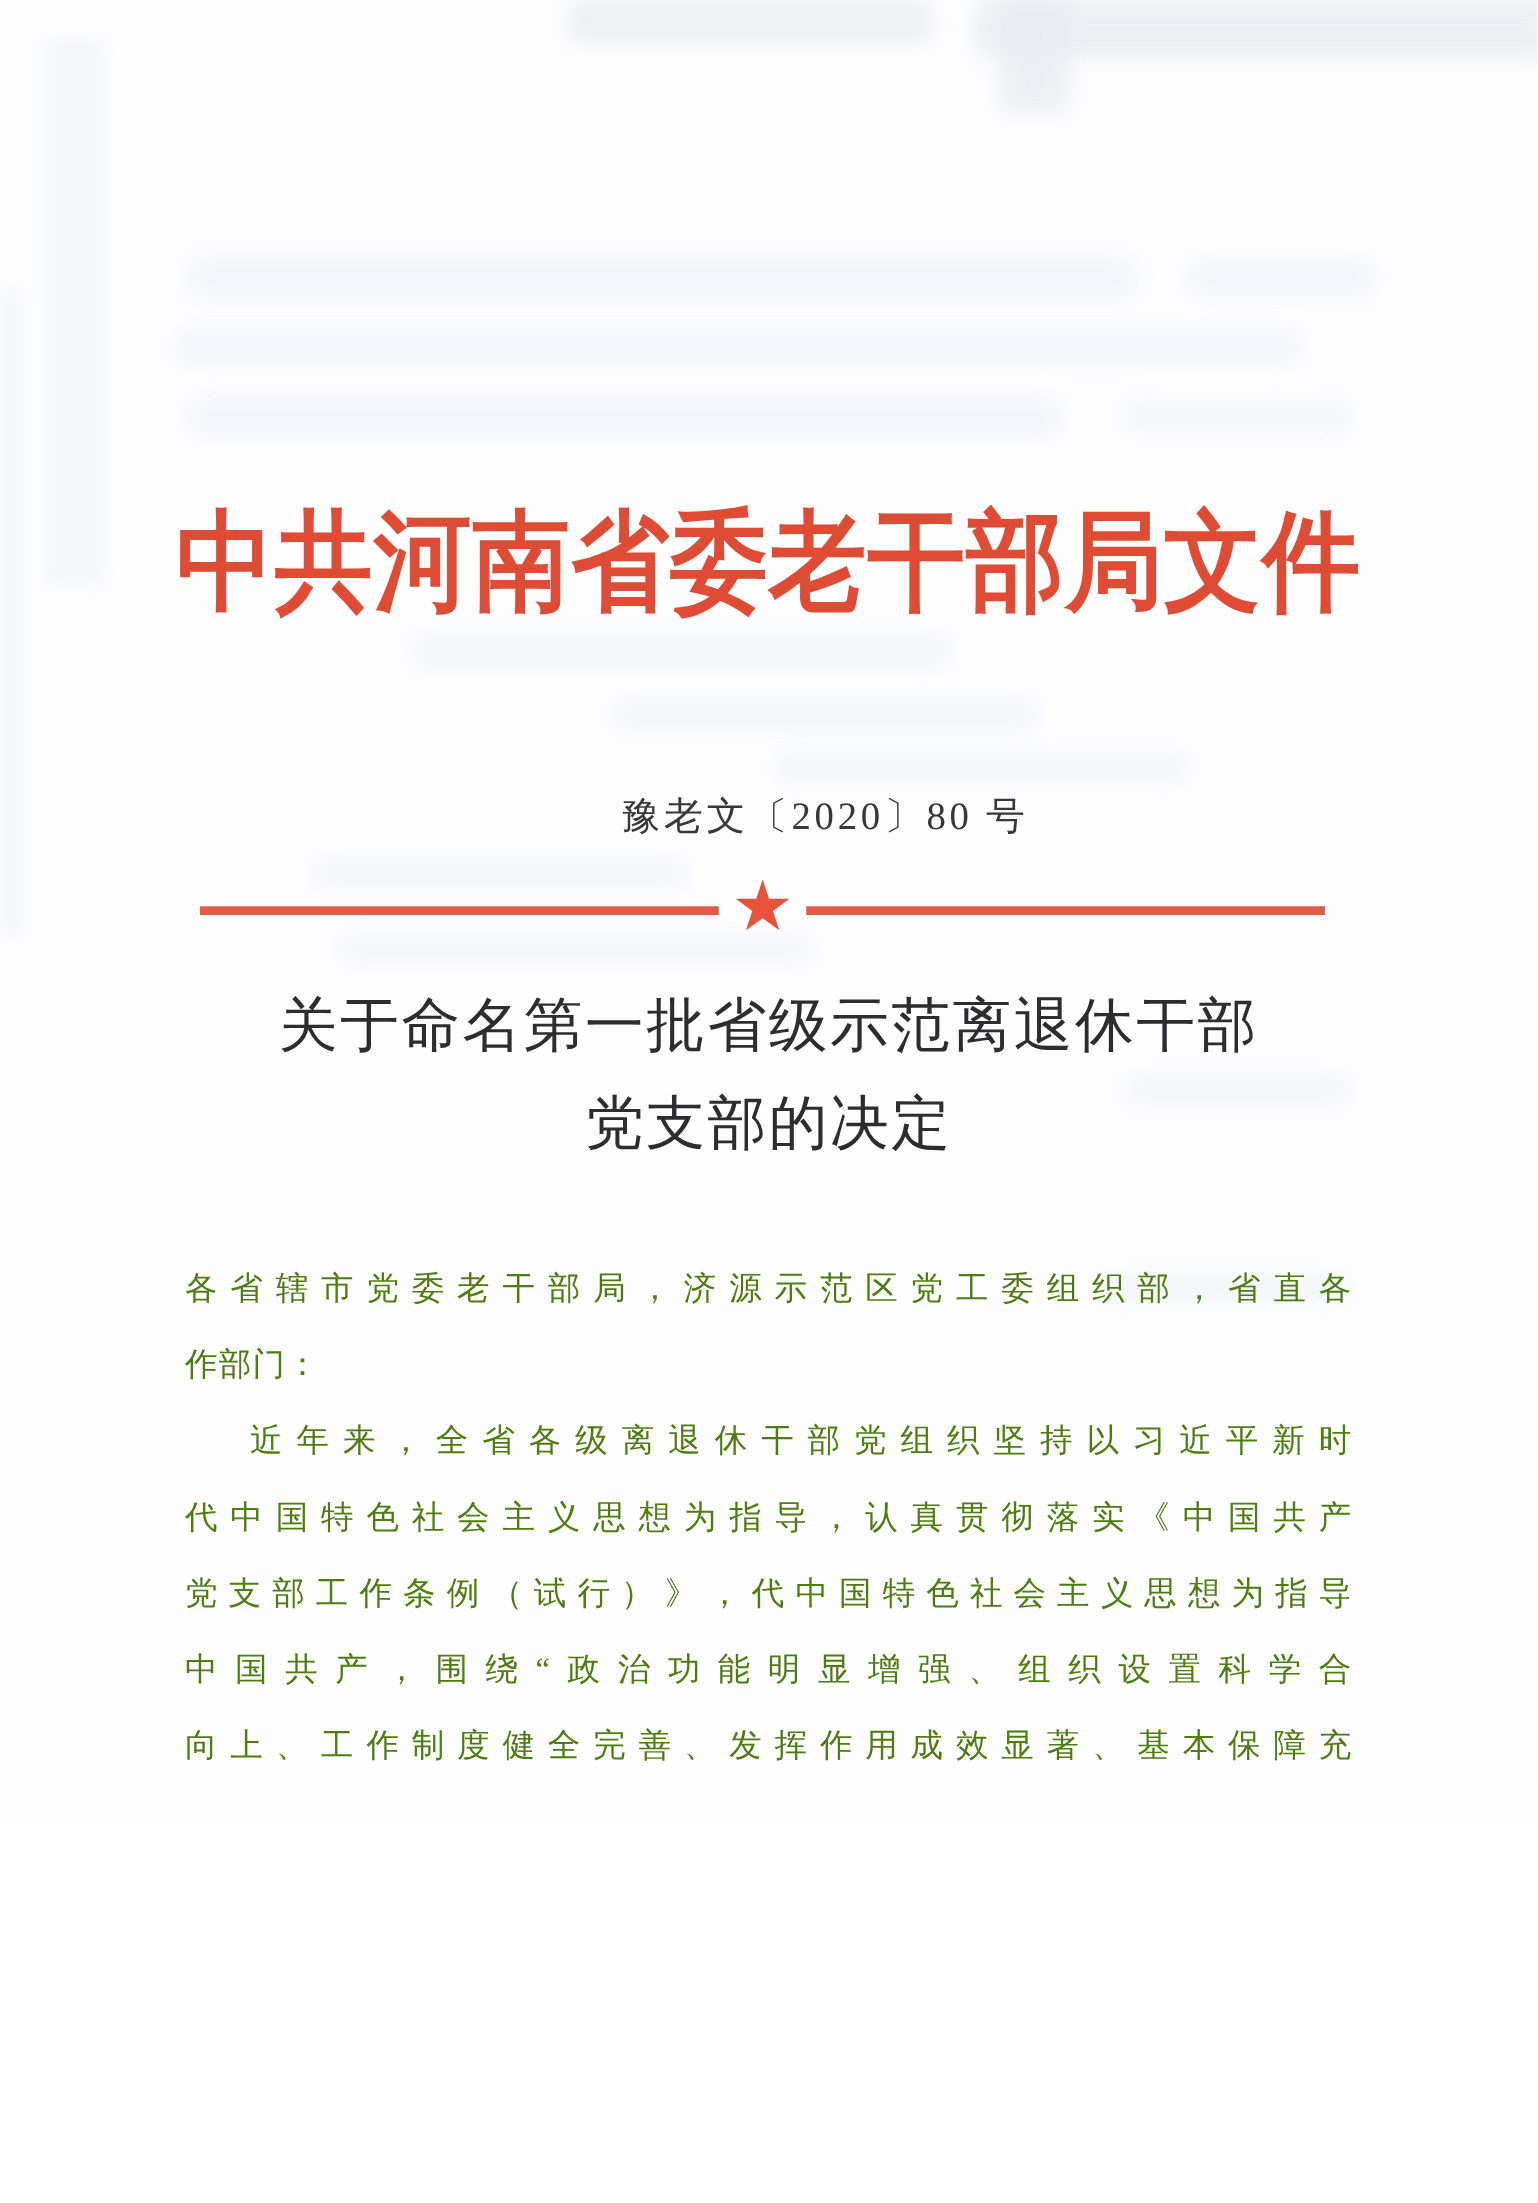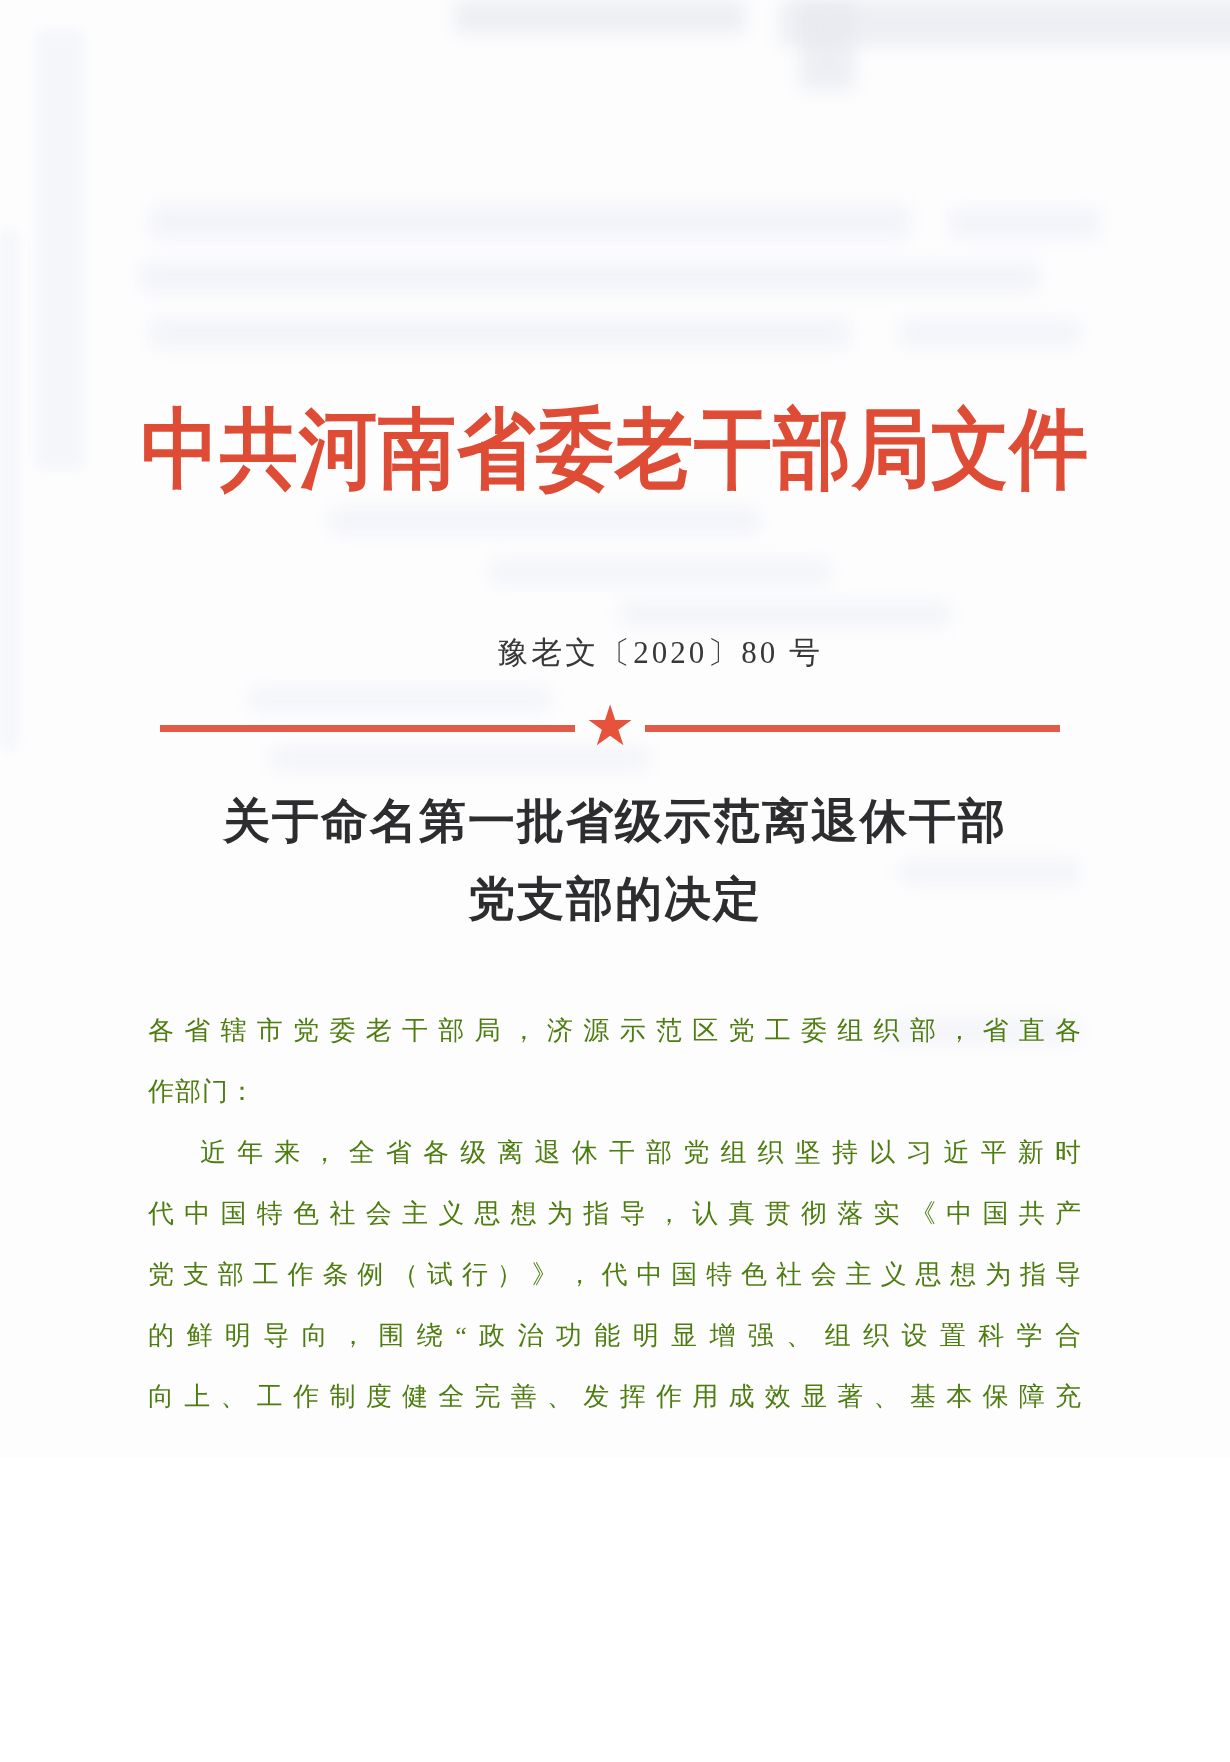--- a/index.html
+++ b/index.html
@@ -75,21 +75,21 @@
     padding-bottom: 4px;
   }
   .doc-title {
     position: absolute;
     top: 782px;
     left: 0;
     width: 100%;
     margin: 0;
     text-align: center;
     font-size: 47px;
-    font-weight: 700;
+    font-weight: 400;
     color: #2d2d2f;
     line-height: 78px;
     letter-spacing: 2px;
   }
   .doc-title .tline { display: block; }
   .body-text {
     position: absolute;
     top: 1000px;
     left: 148px;
     width: 934px;
@@ -155,19 +155,19 @@
     <span class="tline">关于命名第一批省级示范离退休干部</span>
     <span class="tline">党支部的决定</span>
   </h2>
 
   <div class="body-text">
     <div class="line just">各省辖市党委老干部局，济源示范区党工委组织部，省直各</div>
     <div class="line">作部门：</div>
     <div class="line just indent">近年来，全省各级离退休干部党组织坚持以习近平新时</div>
     <div class="line just">代中国特色社会主义思想为指导，认真贯彻落实《中国共产</div>
     <div class="line just">党支部工作条例（试行）》，代中国特色社会主义思想为指导</div>
-    <div class="line just">的鲜明导向，围绕“政治功能明显增强、组织设置科学合</div>
+    <div class="line just">中国共产，围绕“政治功能明显增强、组织设置科学合</div>
     <div class="line just">向上、工作制度健全完善、发挥作用成效显著、基本保障充</div>
   </div>
 
   <div class="pageno">— 1 —</div>
 
 </div>
 
 </body></html>

